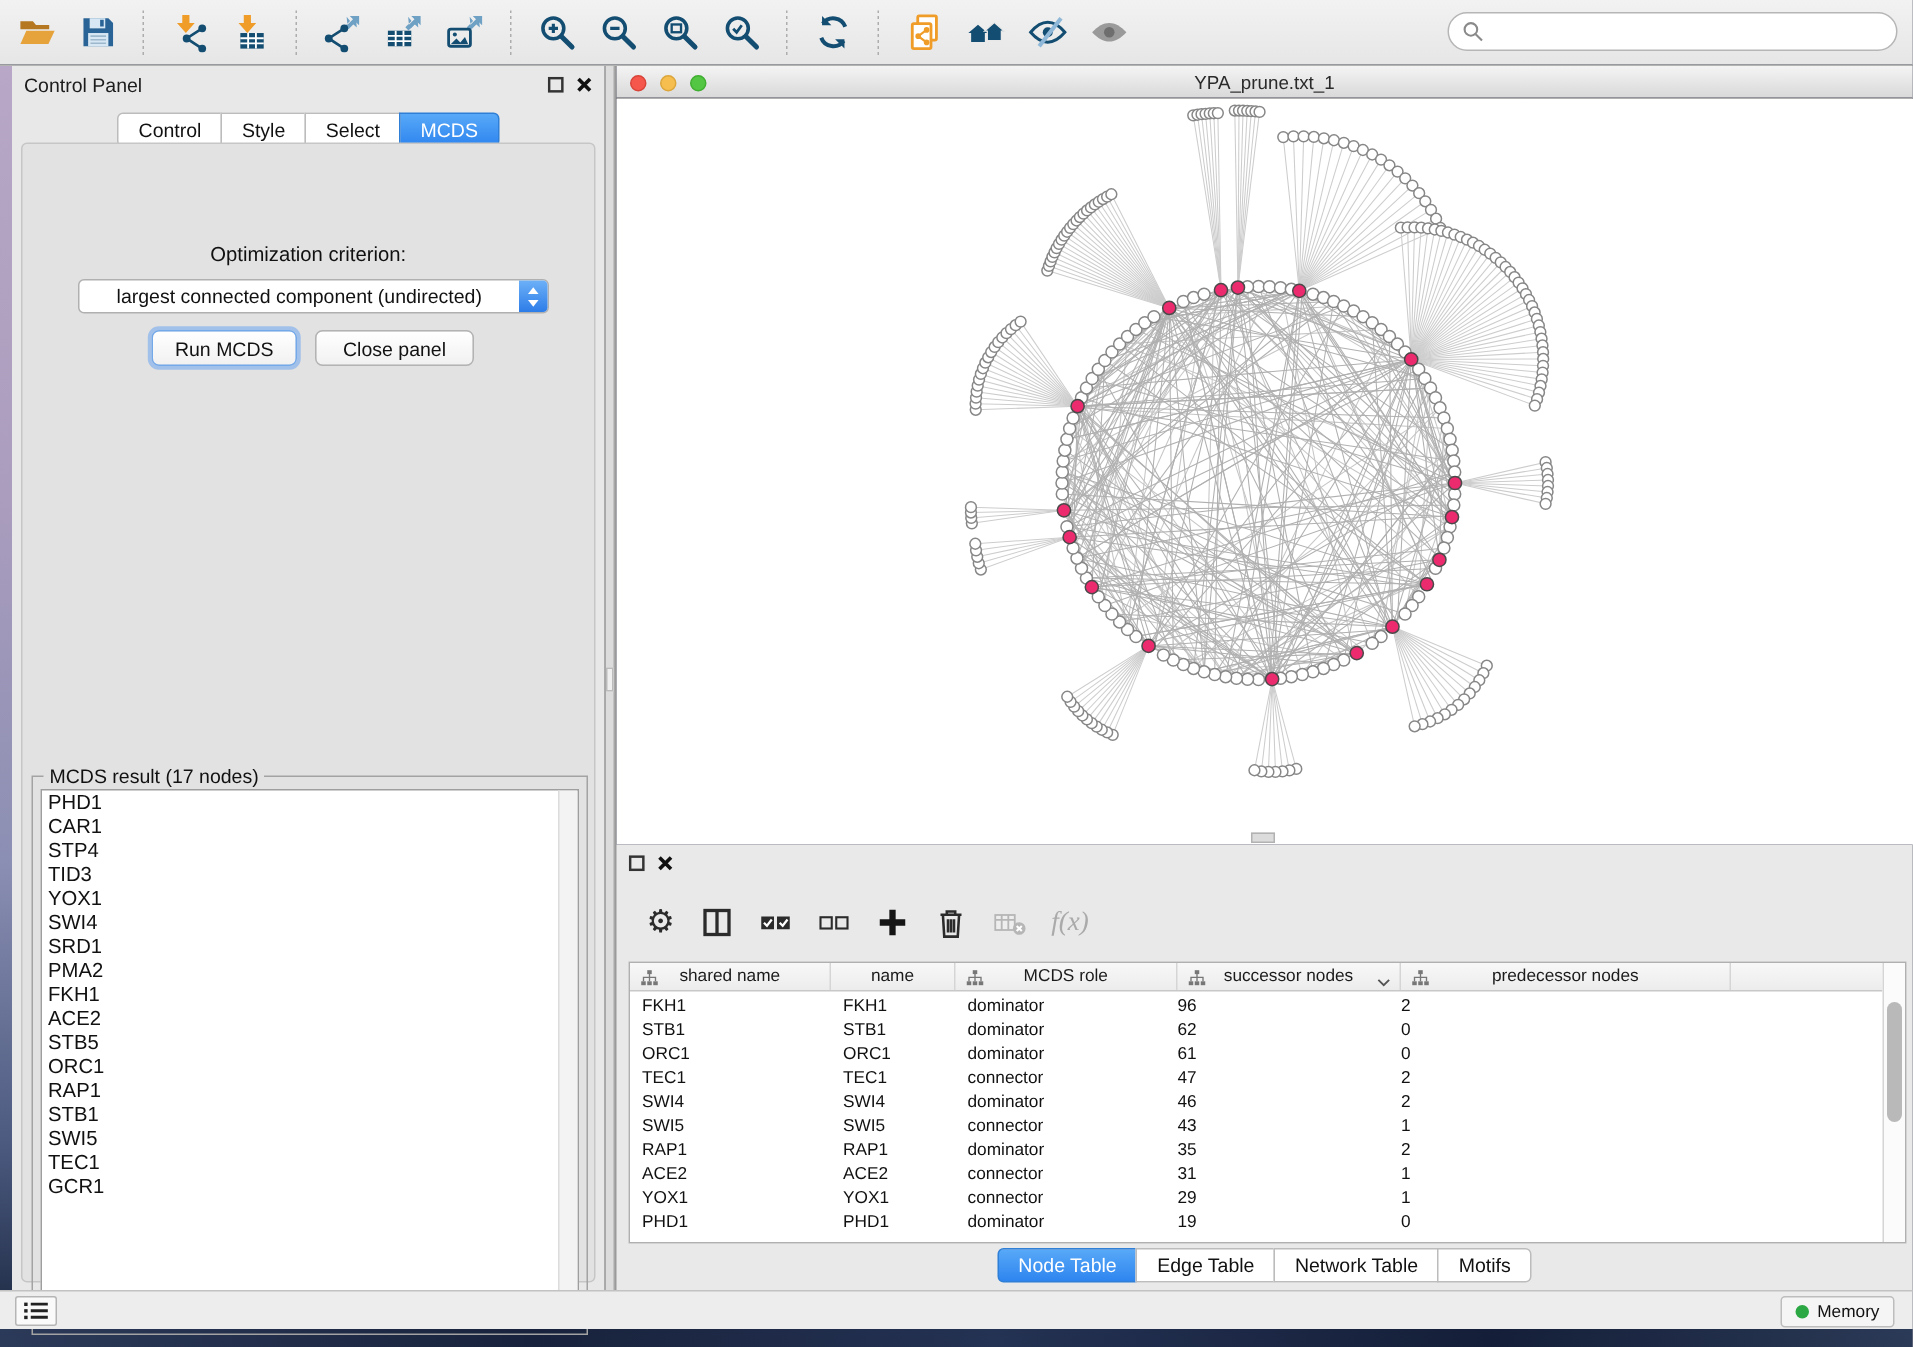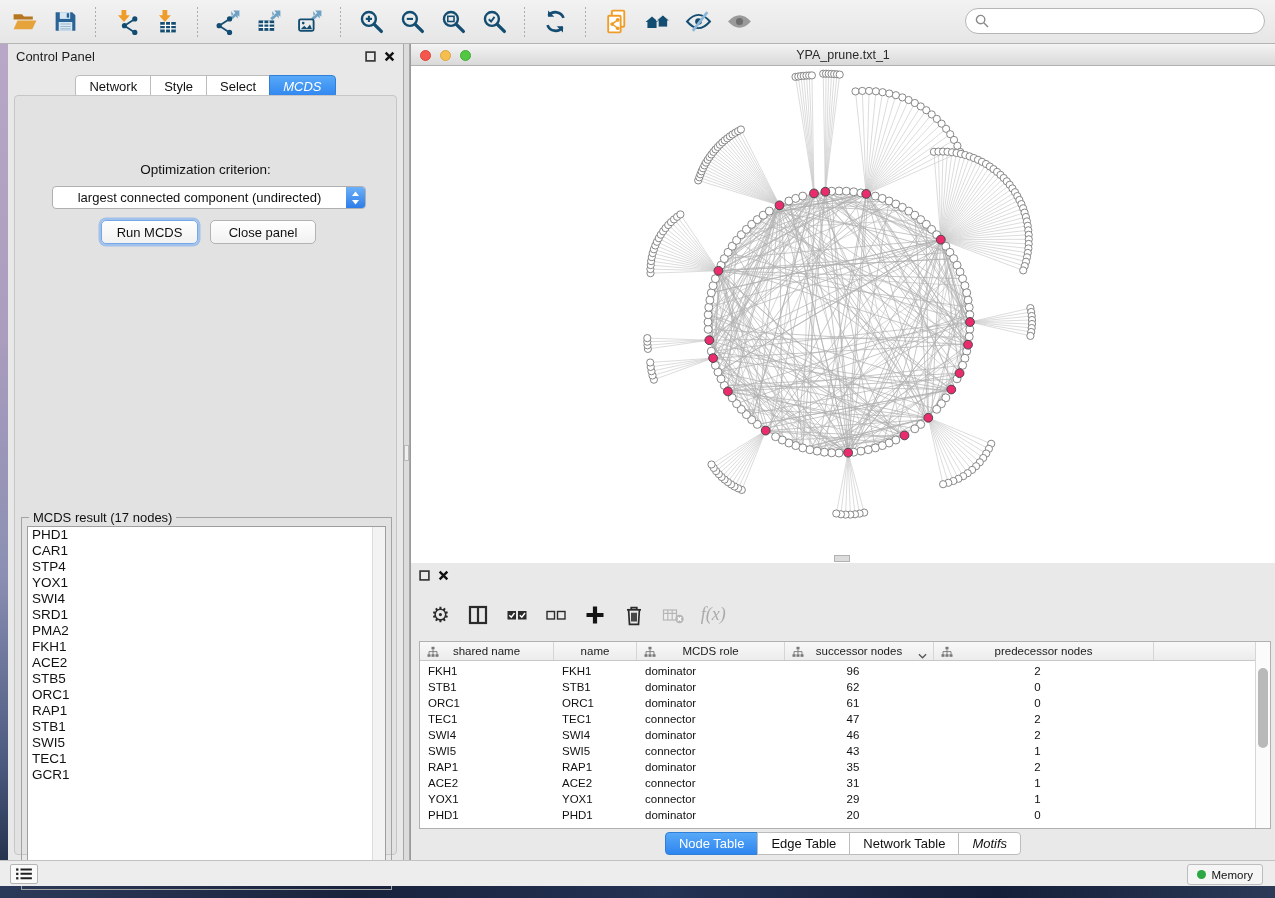--- a/index.html
+++ b/index.html
@@ -33,21 +33,21 @@
   
   .panel-header { height:24px; display:flex; align-items:center; padding:0 8px;
     font-size:13px; color:#1c1c1c;gap:48px; }
   .panel-header .ph-title { flex:1; }
   .ph-icons { display:flex; align-items:center; gap:8px; }
   .ph-icons span { display:flex; cursor:pointer; }
   .seg-tabs { display:flex; justify-content:center; }
   .seg-tab { background:#fff; border:1px solid #bcbcbc; margin-left:-1px; padding:3px 13px;
     font-size:13px; color:#111; cursor:pointer; white-space:nowrap; }
   .seg-tab:first-child { border-radius:4px 0 0 4px; margin-left:0; }
-  .seg-tab:last-child { border-radius:0 4px 4px 0;font-style:italic; }
+  .seg-tab:last-child { border-radius:0 4px 4px 0; }
   .seg-tab.active { background:linear-gradient(#58a9f8,#2e85ef); border-color:#2f7fd6; color:#fff; }
 
   
   #control-panel { position:absolute; left:8px; top:44px; width:395px; height:816px;
     background:#e8e8e8; }
   #cp-tabs { position:absolute; left:0; top:31px; width:100%; }
   #cp-content { position:absolute; left:6px; top:51px; width:383px; height:760px;
     background:#e2e2e2; border:1px solid #c6c6c6; border-radius:4px; }
   #opt-label { position:absolute; left:0; top:66px; width:100%; text-align:center;
     font-size:13.5px; color:#111; }
@@ -114,21 +114,21 @@
   .th-cell { position:relative; height:100%; border-right:1px solid #d5d5d5;
     font-size:11.5px; color:#1b1b1b; }
   .th-label { position:absolute; left:0; right:0; top:0; bottom:0; display:flex;
     align-items:center; justify-content:center; }
   .th-tree { position:absolute; left:7px; top:4px; }
   .th-sort { position:absolute; right:6px; top:7px; }
   #tp-rows { position:absolute; left:0; top:21px; right:15px; bottom:0; overflow:hidden; }
   .t-row { display:flex; height:16px; align-items:center; cursor:default; }
   .t-cell { font-size:11.5px; color:#111; white-space:nowrap; overflow:hidden; }
   .t-left { padding-left:8px; text-align:left; }
-  .t-right { padding-right:13px; text-align:center; }
+  .t-right { padding-right:13px; text-align:left; }
   #tp-scrollbar { position:absolute; right:0; top:0; bottom:0; width:15px; background:#fbfbfb;
     border-left:1px solid #d5d5d5; }
   #tp-scrollbar .thumb { position:absolute; left:2px; top:26px; width:10px; height:80px;
     background:#b9b9b9; border-radius:5px; }
   #tp-tabs { position:absolute; left:0; top:269px; width:100%; }
 
   
   #status-bar { position:absolute; left:0; top:860px; width:1275px; height:26px;
     background:#ededed; border-top:1px solid #c2c2c2; }
   #status-list-btn { position:absolute; left:10px; top:3px; width:28px; height:20px;
@@ -314,21 +314,21 @@
             </svg>
         </span>
         <span>
           <svg width="11" height="11" viewBox="0 0 10 10">
               <path d="M1.5 1.5l7 7M8.5 1.5l-7 7" stroke="#111" stroke-width="2.2"></path>
             </svg>
         </span>
       </span>
     </div>
     <div id="cp-tabs" class="seg-tabs">
-        <div class="seg-tab">Network</div>
+        <div class="seg-tab">Control</div>
         <div class="seg-tab">Style</div>
         <div class="seg-tab">Select</div>
         <div class="seg-tab active">MCDS</div>
       </div>
     <div id="cp-content">
       <div id="opt-label">Optimization criterion:</div>
       <div id="opt-dropdown">
         <span class="dd-text">largest connected component (undirected)</span>
         <span class="dd-stepper">
           <svg width="11" height="16" viewBox="0 0 11 16">
@@ -339,20 +339,21 @@
       </div>
       <button id="run-btn" class="cp-btn">Run MCDS</button>
       <button id="closepanel-btn" class="cp-btn">Close panel</button>
       <div id="mcds-fieldset">
         <span id="mcds-legend">MCDS result (17 nodes)</span>
         <div id="mcds-listbox">
           <div id="mcds-items">
               <div class="mcds-item">PHD1</div>
               <div class="mcds-item">CAR1</div>
               <div class="mcds-item">STP4</div>
+              <div class="mcds-item">TID3</div>
               <div class="mcds-item">YOX1</div>
               <div class="mcds-item">SWI4</div>
               <div class="mcds-item">SRD1</div>
               <div class="mcds-item">PMA2</div>
               <div class="mcds-item">FKH1</div>
               <div class="mcds-item">ACE2</div>
               <div class="mcds-item">STB5</div>
               <div class="mcds-item">ORC1</div>
               <div class="mcds-item">RAP1</div>
               <div class="mcds-item">STB1</div>
@@ -1303,21 +1304,21 @@
             <div class="t-cell t-left" style="width: 134px;">YOX1</div>
             <div class="t-cell t-left" style="width: 83px;">YOX1</div>
             <div class="t-cell t-left" style="width: 148px;">connector</div>
             <div class="t-cell t-right" style="width: 149px;">29</div>
             <div class="t-cell t-right" style="width: 220px;">1</div>
           </div>
           <div class="t-row">
             <div class="t-cell t-left" style="width: 134px;">PHD1</div>
             <div class="t-cell t-left" style="width: 83px;">PHD1</div>
             <div class="t-cell t-left" style="width: 148px;">dominator</div>
-            <div class="t-cell t-right" style="width: 149px;">20</div>
+            <div class="t-cell t-right" style="width: 149px;">19</div>
             <div class="t-cell t-right" style="width: 220px;">0</div>
           </div>
         </div>
       <div id="tp-scrollbar">
         <div class="thumb"></div>
       </div>
     </div>
     <div id="tp-tabs" class="seg-tabs">
         <div class="seg-tab active">Node Table</div>
         <div class="seg-tab">Edge Table</div>

